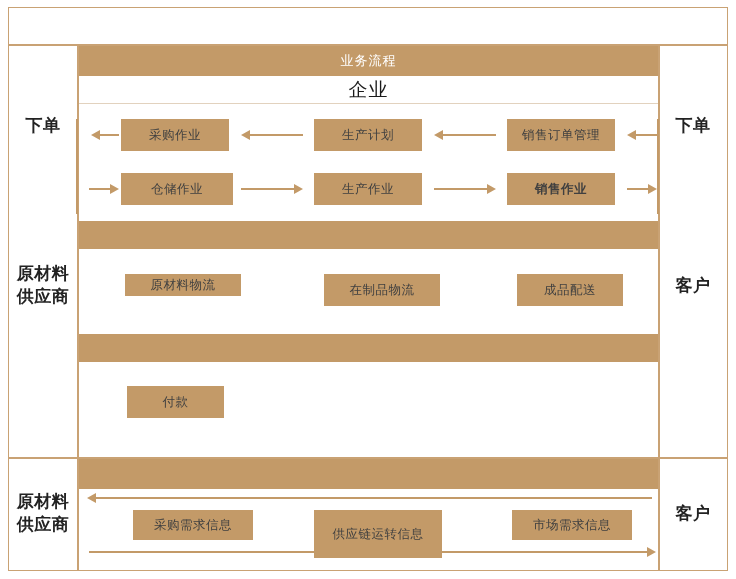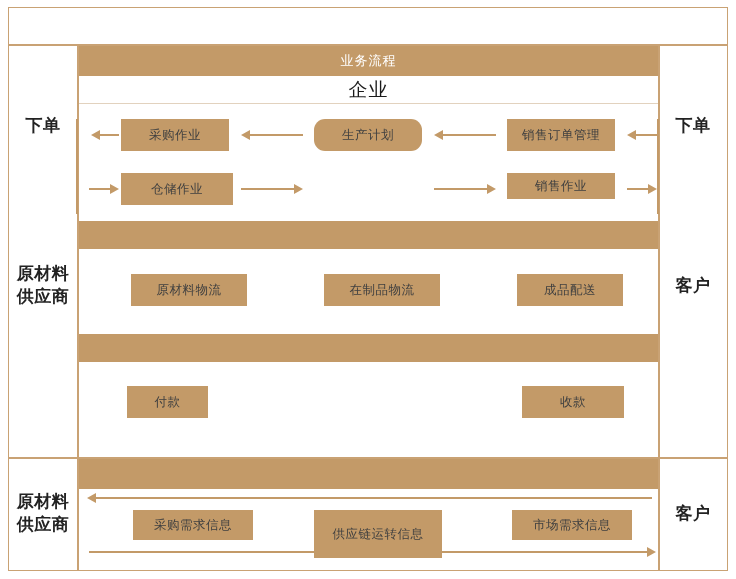--- a/index.html
+++ b/index.html
@@ -139,42 +139,43 @@
 
   <div class="frame" id="main-frame">
     <div class="vsep" style="left:68px;"></div>
     <div class="vsep" style="left:649px;"></div>
 
     <div class="band-title" style="left:70px; top:0px; width:579px; height:30px;">业务流程</div>
 
     <div class="subheader" style="left:70px; top:30px; width:579px; height:28px;">企业</div>
 
     <div class="pbox" style="left:112px; top:73px; width:108px; height:32px;">采购作业</div>
-    <div class="pbox" style="left:305px; top:73px; width:108px; height:32px;border-radius:11px;">生产计划</div>
+    <div class="pbox" style="left:305px; top:73px; width:108px; height:32px;">生产计划</div>
     <div class="pbox" style="left:498px; top:73px; width:108px; height:32px;">销售订单管理</div>
 
     <div class="arrow-h left" style="left:82px;  top:84px; width:28px;">
       <div class="shaft"></div>
         <div class="head"></div>
     </div>
     <div class="arrow-h left" style="left:232px; top:84px; width:62px;">
       <div class="shaft"></div>
         <div class="head"></div>
     </div>
     <div class="arrow-h left" style="left:425px; top:84px; width:62px;">
       <div class="shaft"></div>
         <div class="head"></div>
     </div>
     <div class="arrow-h left" style="left:618px; top:84px; width:30px;">
       <div class="shaft"></div>
         <div class="head"></div>
     </div>
 
     <div class="pbox" style="left:112px; top:127px; width:112px; height:32px;">仓储作业</div>
-    <div class="pbox" style="left:498px; top:127px; width:108px; height:26px;">销售作业</div>
+    <div class="pbox" style="left:305px; top:127px; width:108px; height:32px;">生产作业</div>
+    <div class="pbox" style="left:498px; top:127px; width:108px; height:32px;font-weight:bold;">销售作业</div>
 
     <div class="arrow-h right" style="left:80px;  top:138px; width:30px;">
       <div class="shaft"></div>
         <div class="head"></div>
     </div>
     <div class="arrow-h right" style="left:232px; top:138px; width:62px;">
       <div class="shaft"></div>
         <div class="head"></div>
     </div>
     <div class="arrow-h right" style="left:425px; top:138px; width:62px;">
@@ -184,28 +185,27 @@
     <div class="arrow-h right" style="left:618px; top:138px; width:30px;">
       <div class="shaft"></div>
         <div class="head"></div>
     </div>
 
     <div class="vstub" style="left:67px; top:73px; height:95px;"></div>
     <div class="vstub" style="left:648px; top:73px; height:95px;"></div>
 
     <div class="band" style="left:70px; top:175px; width:579px; height:28px;"></div>
 
-    <div class="pbox" style="left:122px; top:228px; width:116px; height:32px;">原材料物流</div>
+    <div class="pbox" style="left:116px; top:228px; width:116px; height:22px;">原材料物流</div>
     <div class="pbox" style="left:315px; top:228px; width:116px; height:32px;">在制品物流</div>
     <div class="pbox" style="left:508px; top:228px; width:106px; height:32px;">成品配送</div>
 
     <div class="band" style="left:70px; top:288px; width:579px; height:28px;"></div>
 
-    <div class="pbox" style="left:118px; top:340px; width:81px; height:32px;">付款</div>
-    <div class="pbox" style="left:513px; top:340px; width:102px; height:32px;">收款</div>
+    <div class="pbox" style="left:118px; top:340px; width:97px; height:32px;">付款</div>
 
     <div class="side-label" style="left:0px; top:66px; width:68px; height:28px;">下单</div>
     <div class="side-label" style="left:650px; top:66px; width:68px; height:28px;">下单</div>
 
     <div class="side-label" style="left:0px; top:215px; width:68px; height:50px; flex-direction:column;">
       <span>原材料</span>
       <span>供应商</span>
     </div>
     <div class="side-label" style="left:650px; top:215px; width:68px; height:50px;">客户</div>
   </div>

